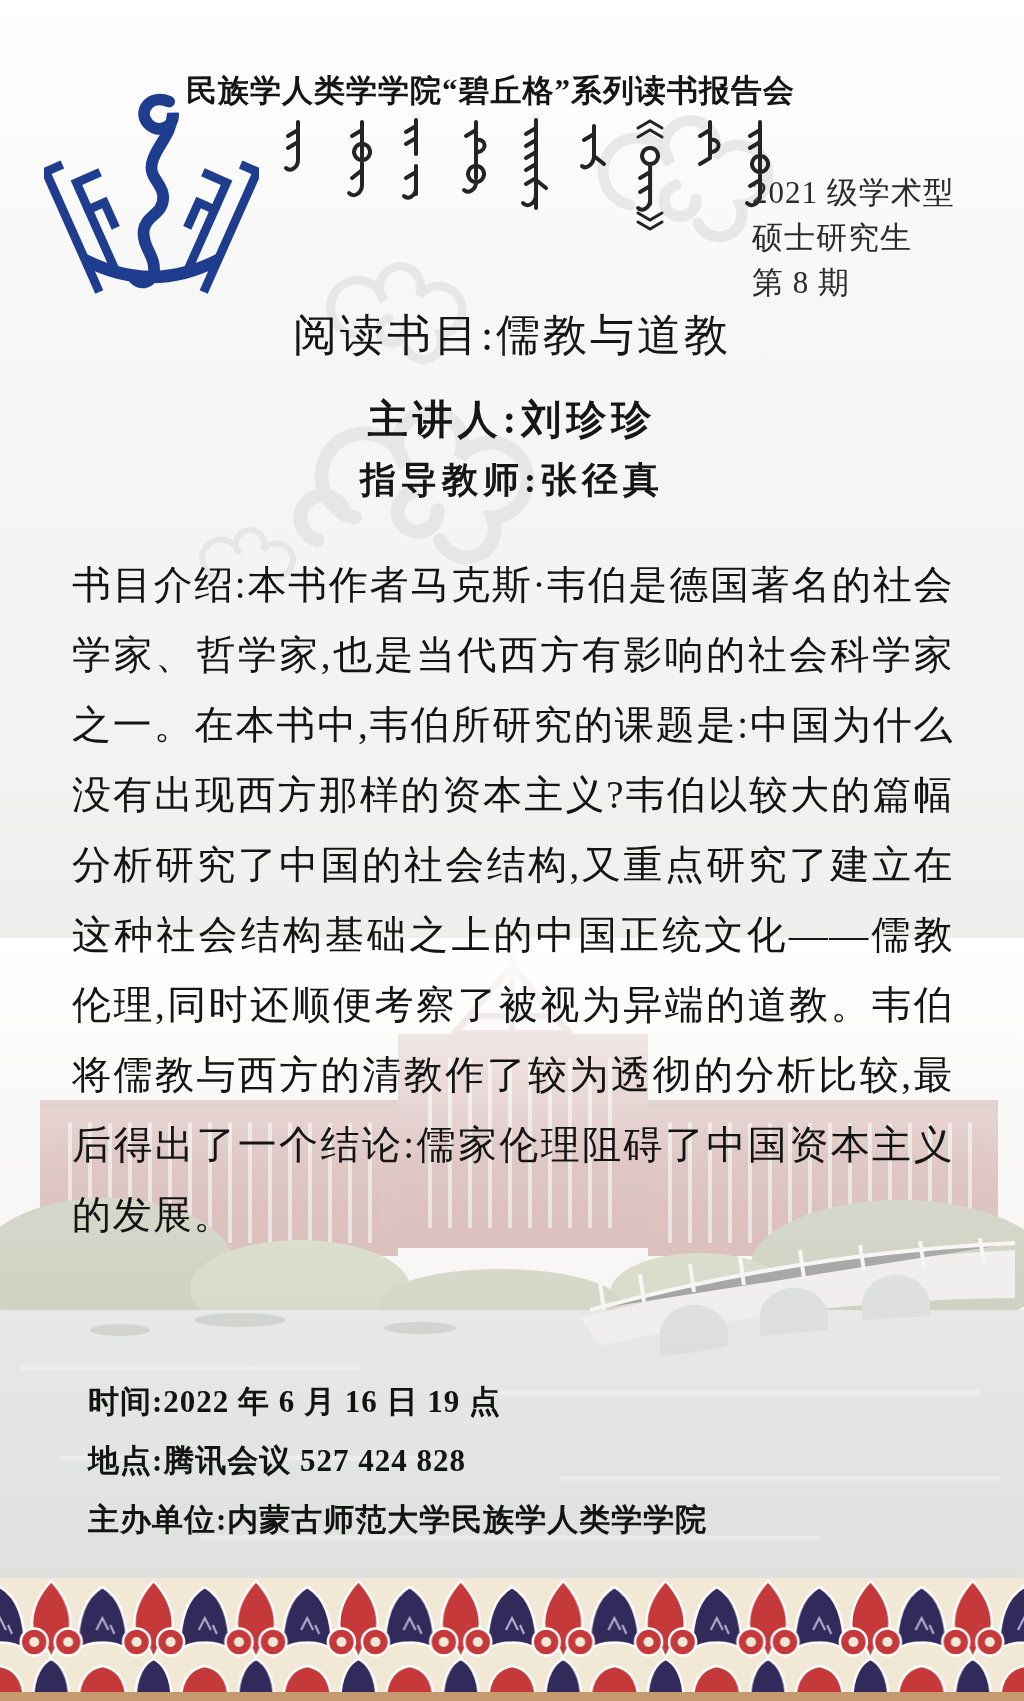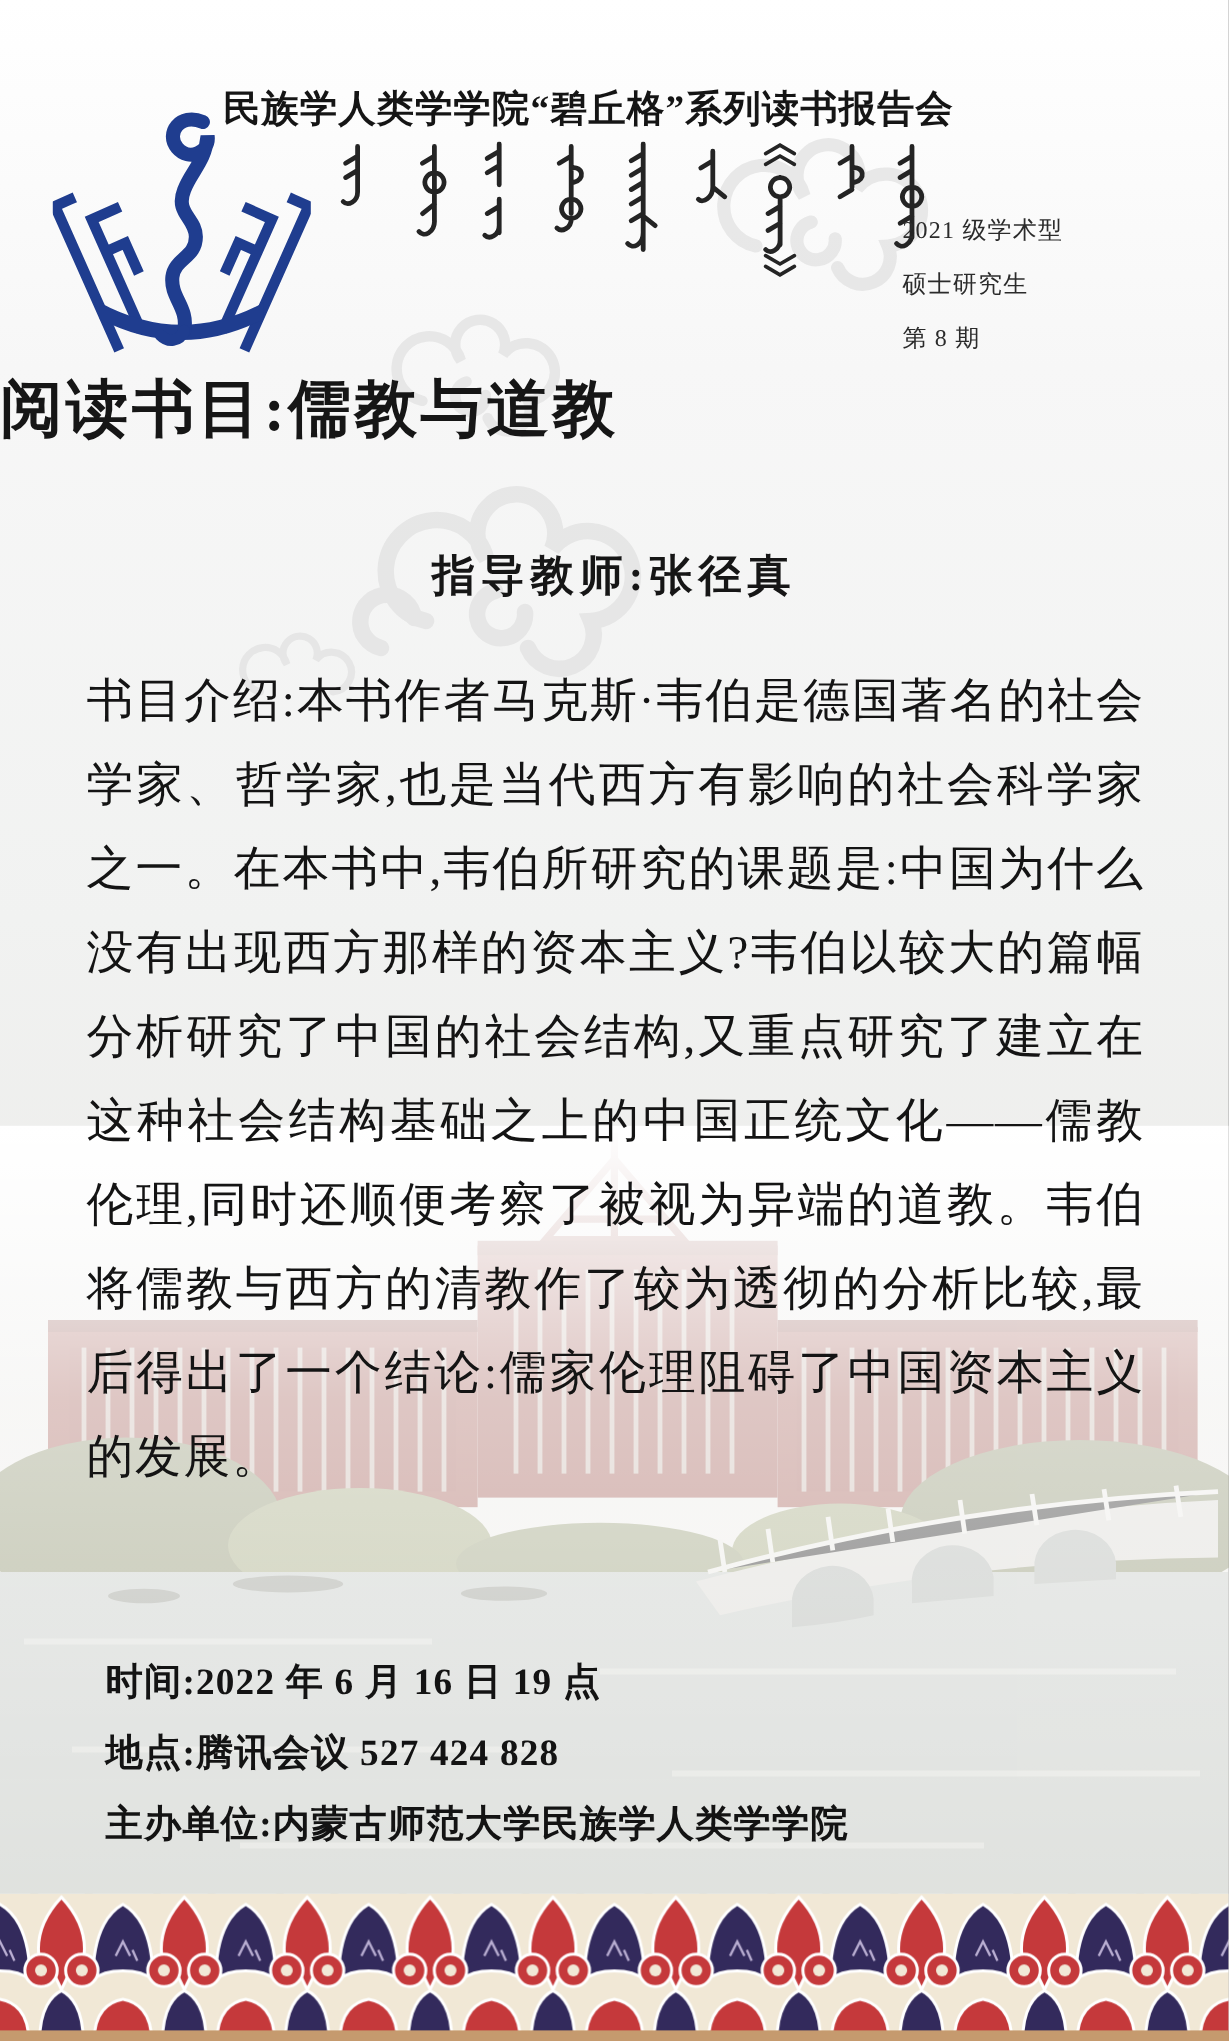--- a/index.html
+++ b/index.html
@@ -16,28 +16,28 @@
   
   .series-title{
     position:absolute;left:186px;top:70px;width:660px;
     font-size:31px;font-weight:700;letter-spacing:1px;
     color:#151515;z-index:5;
   }
   .logo{position:absolute;left:44px;top:84px;z-index:5;}
   .mongol-row{position:absolute;left:282px;top:118px;z-index:4;}
   .issue-block{
     position:absolute;left:752px;top:170px;z-index:5;
-    font-size:20px;line-height:45px;color:#2b2b2b;letter-spacing:1px;
+    font-size:31px;line-height:45px;color:#2b2b2b;letter-spacing:1px;
   }
   
   .clouds{z-index:1;opacity:.75;}
   
   .book-title{
-    position:absolute;left:0;top:306px;width:100%;text-align:left;
-    font-size:52px;font-weight:700;letter-spacing:3px;z-index:5;
+    position:absolute;left:0;top:306px;width:100%;text-align:center;
+    font-size:44px;font-weight:400;letter-spacing:3px;z-index:5;
   }
   .speaker-line{
     position:absolute;left:0;top:392px;width:100%;text-align:center;
     font-size:40px;font-weight:700;letter-spacing:5px;z-index:5;
   }
   .advisor-line{
     position:absolute;left:0;top:456px;width:100%;text-align:center;
     font-size:36px;font-weight:700;letter-spacing:5px;z-index:5;
   }
   
@@ -201,20 +201,21 @@
 
   <div class="series-title">民族学人类学学院“碧丘格”系列读书报告会</div>
 
   <div class="issue-block">
     <div>2021 级学术型</div>
     <div>硕士研究生</div>
     <div>第 8 期</div>
   </div>
 
   <div class="book-title">阅读书目:儒教与道教</div>
+  <div class="speaker-line">主讲人:刘珍珍</div>
   <div class="advisor-line">指导教师:张径真</div>
 
   <div class="intro-text">书目介绍:本书作者马克斯·韦伯是德国著名的社会学家、哲学家,也是当代西方有影响的社会科学家之一。在本书中,韦伯所研究的课题是:中国为什么没有出现西方那样的资本主义?韦伯以较大的篇幅分析研究了中国的社会结构,又重点研究了建立在这种社会结构基础之上的中国正统文化——儒教伦理,同时还顺便考察了被视为异端的道教。韦伯将儒教与西方的清教作了较为透彻的分析比较,最后得出了一个结论:儒家伦理阻碍了中国资本主义的发展。</div>
 
   <div class="details-block">
     <div>时间:2022 年 6 月 16 日 19 点</div>
     <div>地点:腾讯会议 527 424 828</div>
     <div>主办单位:内蒙古师范大学民族学人类学学院</div>
   </div>
 

